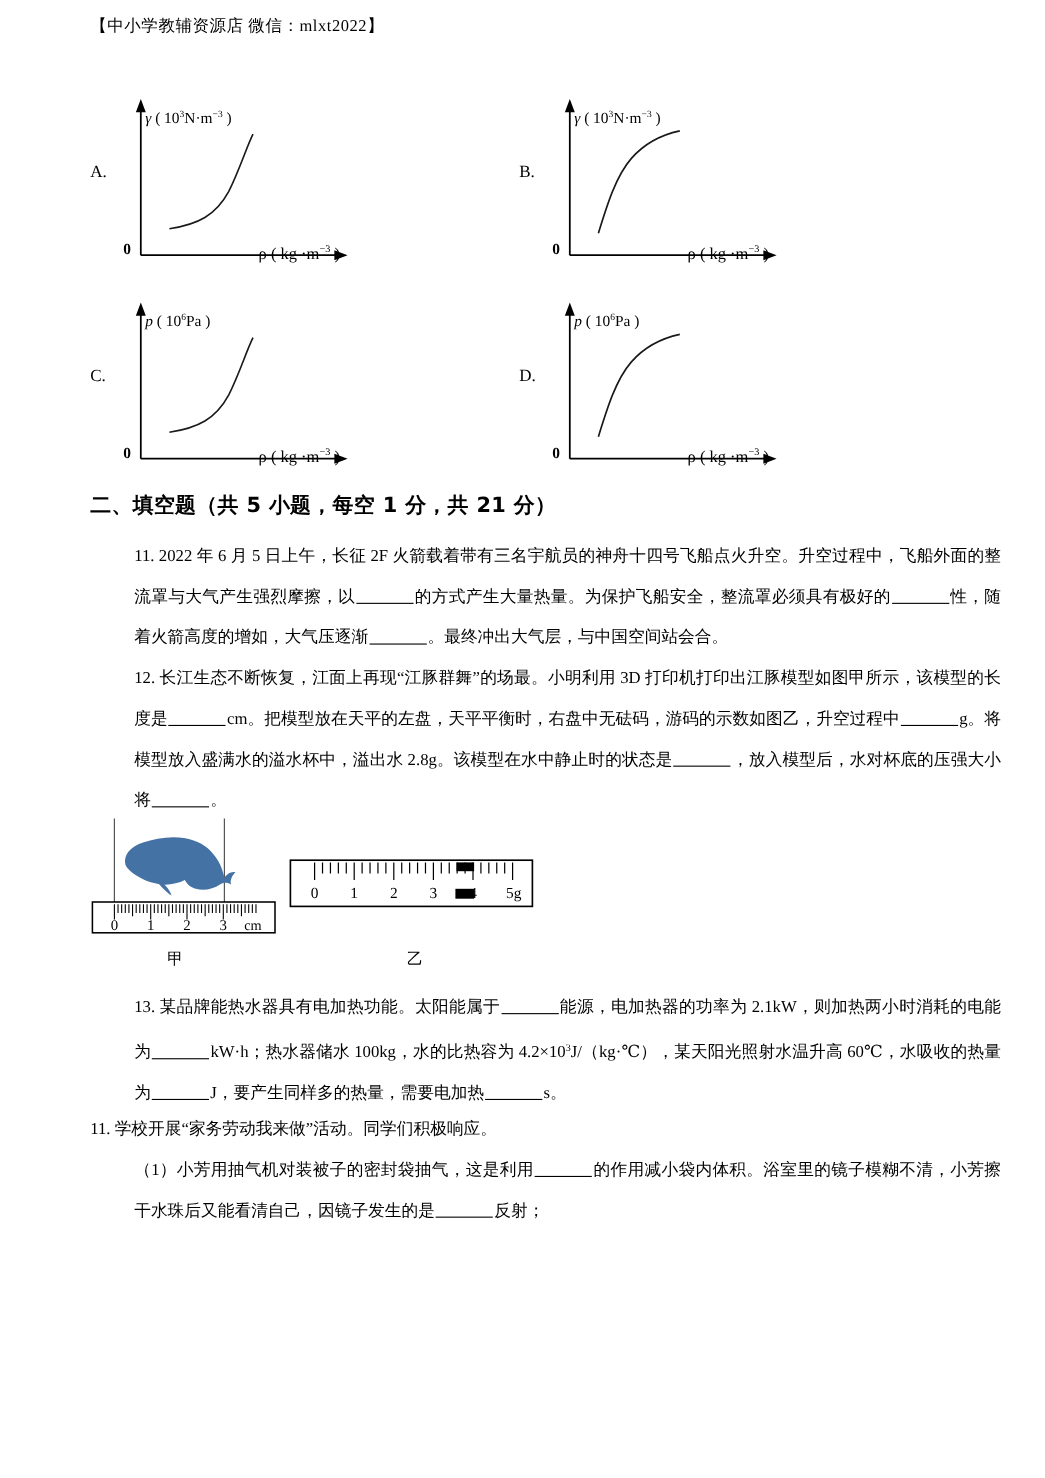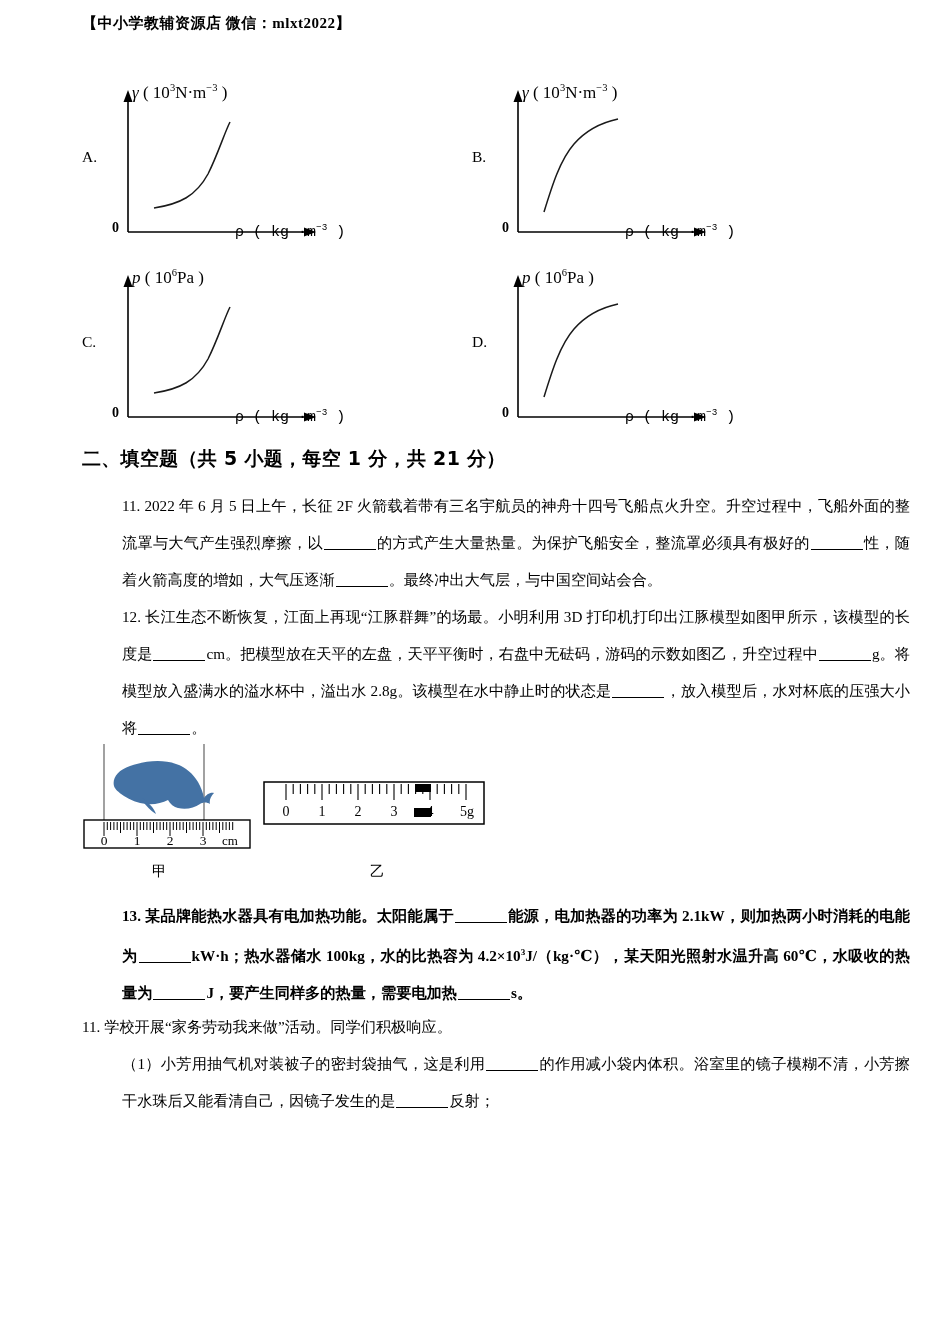--- a/index.html
+++ b/index.html
@@ -21,21 +21,21 @@
     width: 950px;
     height: 1344px;
   }
 
   
   .watermark {
     position: absolute;
     left: 82px;
     top: 14px;
     font-size: 15px;
-    font-weight: bold;
+    font-weight: normal;
     letter-spacing: 0.5px;
     white-space: nowrap;
     color: #000;
   }
 
   
   .graph-block {
     position: absolute;
     width: 360px;
     height: 185px;
@@ -50,33 +50,33 @@
   .axis-area {
     position: absolute;
     left: 28px;
     top: 12px;
     width: 320px;
     height: 170px;
   }
   .ylabel {
     position: absolute;
     left: 22px;
-    top: 0px;
-    font-size: 17px;
+    top: 16px;
+    font-size: 14px;
     white-space: nowrap;
     font-family: "Liberation Serif", serif;
   }
   .ylabel i { font-style: italic; }
   .xlabel {
     position: absolute;
     left: 125px;
     top: 140px;
     font-size: 15px;
     white-space: nowrap;
-    font-family: Liberation Mono, monospace;
+    font-family: Liberation Serif, serif;
   }
   .origin-zero {
     position: absolute;
     left: 2px;
     top: 138px;
     font-size: 14px;
     font-weight: bold;
     font-family: "Liberation Serif", serif;
   }
   .axis-svg {
@@ -336,21 +336,21 @@
       <text x="24" y="38" font-family="Liberation Serif, serif" font-size="14" text-anchor="middle">0</text>
       <text x="60" y="38" font-family="Liberation Serif, serif" font-size="14" text-anchor="middle">1</text>
       <text x="96" y="38" font-family="Liberation Serif, serif" font-size="14" text-anchor="middle">2</text>
       <text x="132" y="38" font-family="Liberation Serif, serif" font-size="14" text-anchor="middle">3</text>
       <text x="168" y="38" font-family="Liberation Serif, serif" font-size="14" text-anchor="middle">4</text>
       <text x="205" y="38" font-family="Liberation Serif, serif" font-size="14" text-anchor="middle">5g</text>
     </svg>
     <div class="fig-caption" style="left:288px; top:120px;">乙</div>
   </div>
 
-  <div class="qtext just" style="top:897px;font-weight:bold;">
+  <div class="qtext just" style="top:897px;">
     <span>13. 某品牌能热水器具有电加热功能。太阳能属于</span><span class="blank"></span><span>能源，电加热器的功率为 2.1kW，则加热两小时消耗的电能为</span><span class="blank"></span><span>kW·h；热水器储水 100kg，水的比热容为 4.2×10</span><sup class="tiny">3</sup><span>J/（kg·℃），某天阳光照射水温升高 60℃，水吸收的热量为</span><span class="blank"></span><span>J，要产生同样多的热量，需要电加热</span><span class="blank"></span><span>s。</span>
   </div>
 
   <div class="qtext" style="top:1008px;">
     <span>11. 学校开展“家务劳动我来做”活动。同学们积极响应。</span>
   </div>
 
   <div class="qtext just" style="top:1045px;">
     <span>（1）小芳用抽气机对装被子的密封袋抽气，这是利用</span><span class="blank"></span><span>的作用减小袋内体积。浴室里的镜子模糊不清，小芳擦干水珠后又能看清自己，因镜子发生的是</span><span class="blank"></span><span>反射；</span>
   </div>

